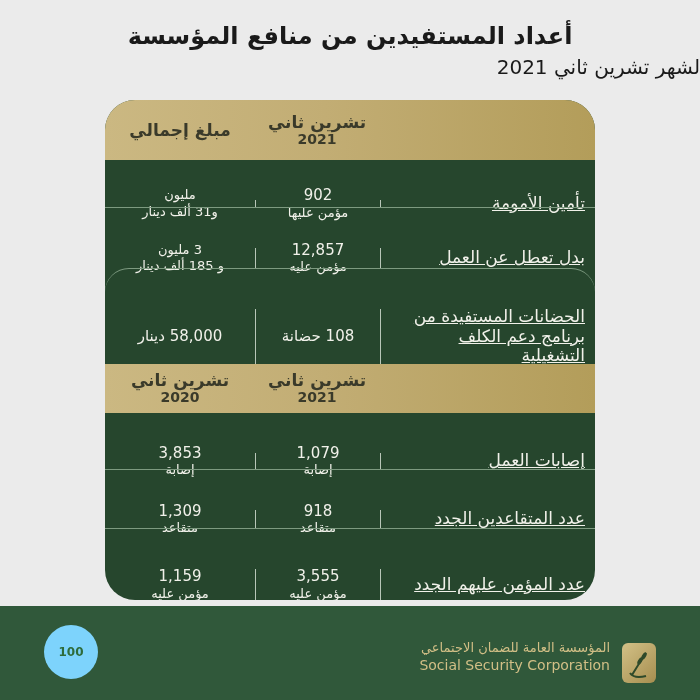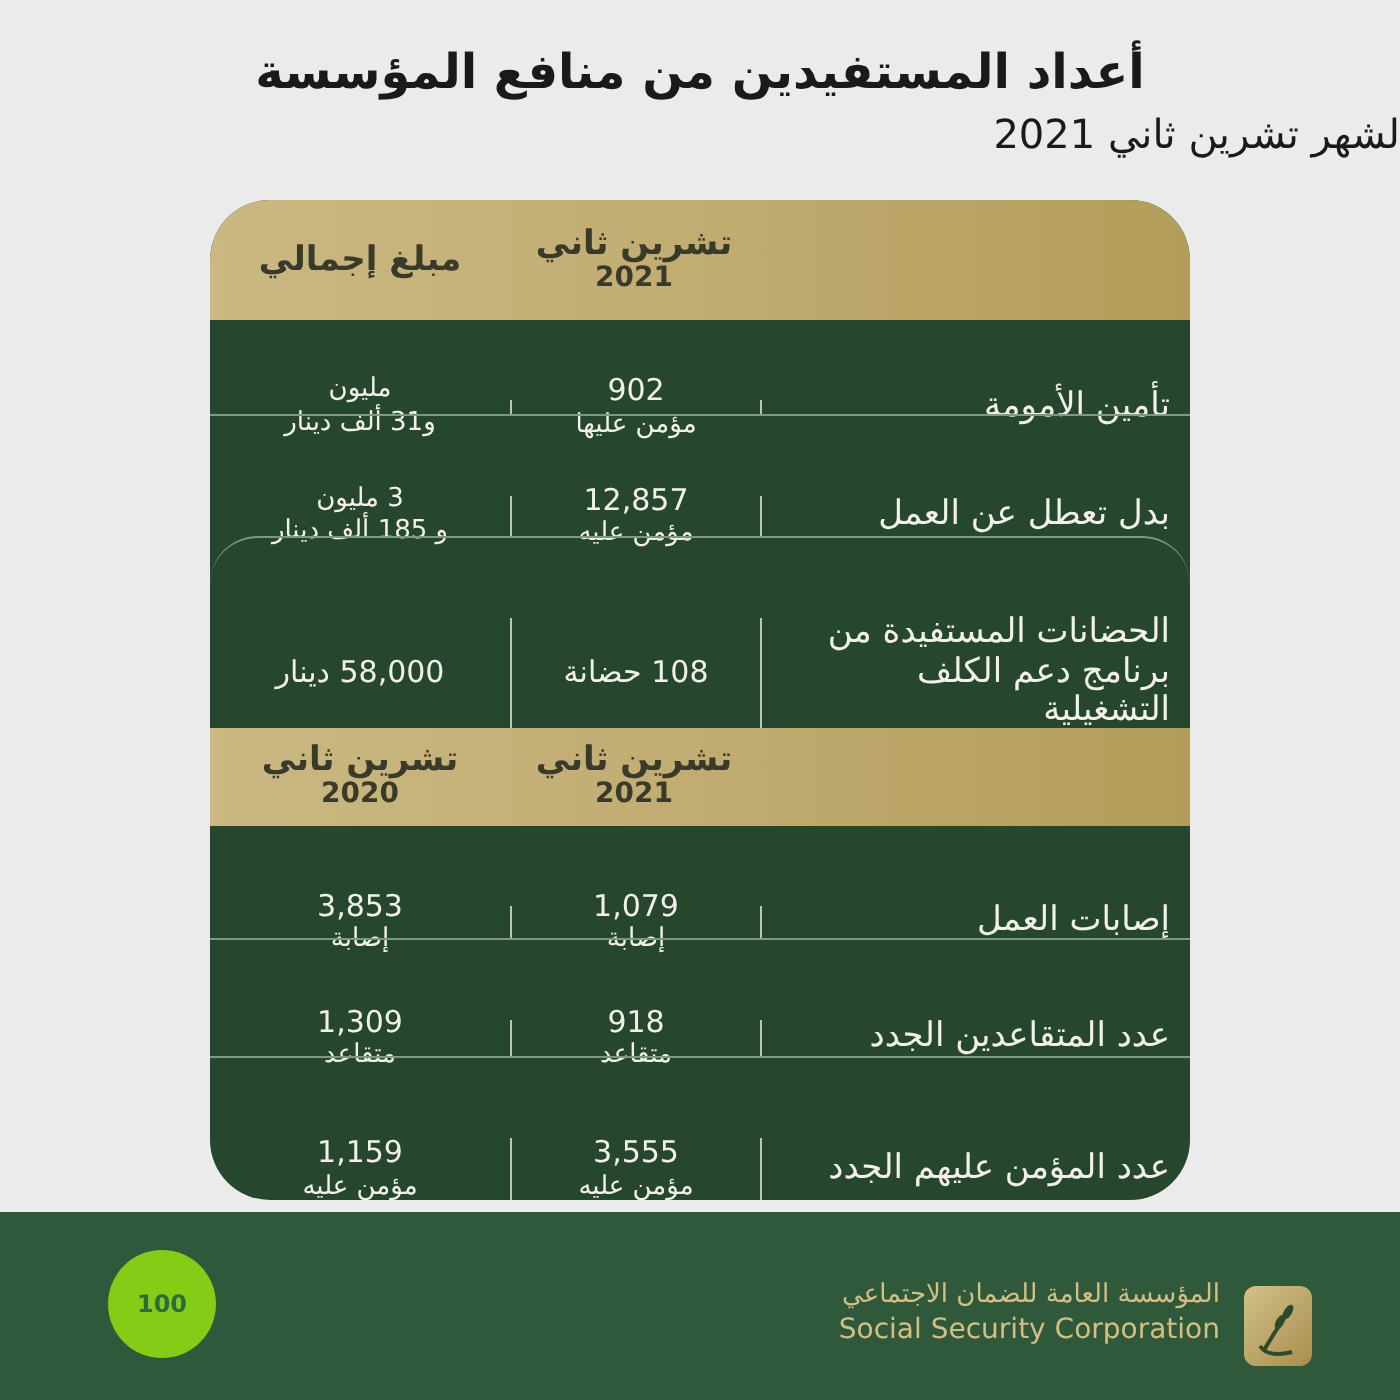--- a/index.html
+++ b/index.html
@@ -32,37 +32,37 @@
   }
   .band .h .l1 { font-size:17px; }
   .band .h .l2 { font-size:14px; }
   .row { position:absolute; left:0; width:490px; border-top:1px solid #7d9a80; box-sizing:border-box; }
   .cell {
     position:absolute; top:0; bottom:0; display:flex; flex-direction:column;
     justify-content:center; align-items:center; color:#f1f1ea; direction:rtl; text-align:center;
     line-height:1.25;
     margin-top:40px;
   }
-  .c-label { left:290px; right:10px; align-items:flex-start; font-size:17px; text-align:right; }
+  .c-label { left:290px; right:10px; align-items:flex-start; font-size:17px; text-align:right;text-decoration:underline; }
   .c-mid   { left:150px; width:124px; border-left:1px solid #b8c6b8; border-right:1px solid #b8c6b8; }
   .c-left  { left:0; width:150px; }
   .num { font-size:15px; }
   .unit { font-size:13px; }
   .footer {
     position:absolute; left:0; top:606px; width:700px; height:94px; background:#30583a;
   }
   .ssc-logo {
     position:absolute; left:622px; top:643px; width:34px; height:40px; border-radius:6px;
     background:linear-gradient(135deg,#d3c187,#a68e4f);
   }
   .ssc-ar { position:absolute; right:90px; top:640px; color:#d2bf86; font-size:13px; direction:rtl; }
   .ssc-en { position:absolute; right:90px; top:657px; color:#d2bf86; font-size:14px; font-weight:normal; }
   .badge100 {
-    position:absolute; left:54px; top:625px; width:54px; height:54px; border-radius:50%;
-    background:#84cc16; display:flex; align-items:center; justify-content:center;
+    position:absolute; left:44px; top:625px; width:54px; height:54px; border-radius:50%;
+    background:#7dd3fc; display:flex; align-items:center; justify-content:center;
     font-size:12px; font-weight:bold; color:#2e6b3a;
   }
 </style>
 </head>
 <body>
 
 <div class="title">أعداد المستفيدين من منافع المؤسسة</div>
 <div class="subtitle">لشهر تشرين ثاني 2021</div>
 
 <div class="table">

